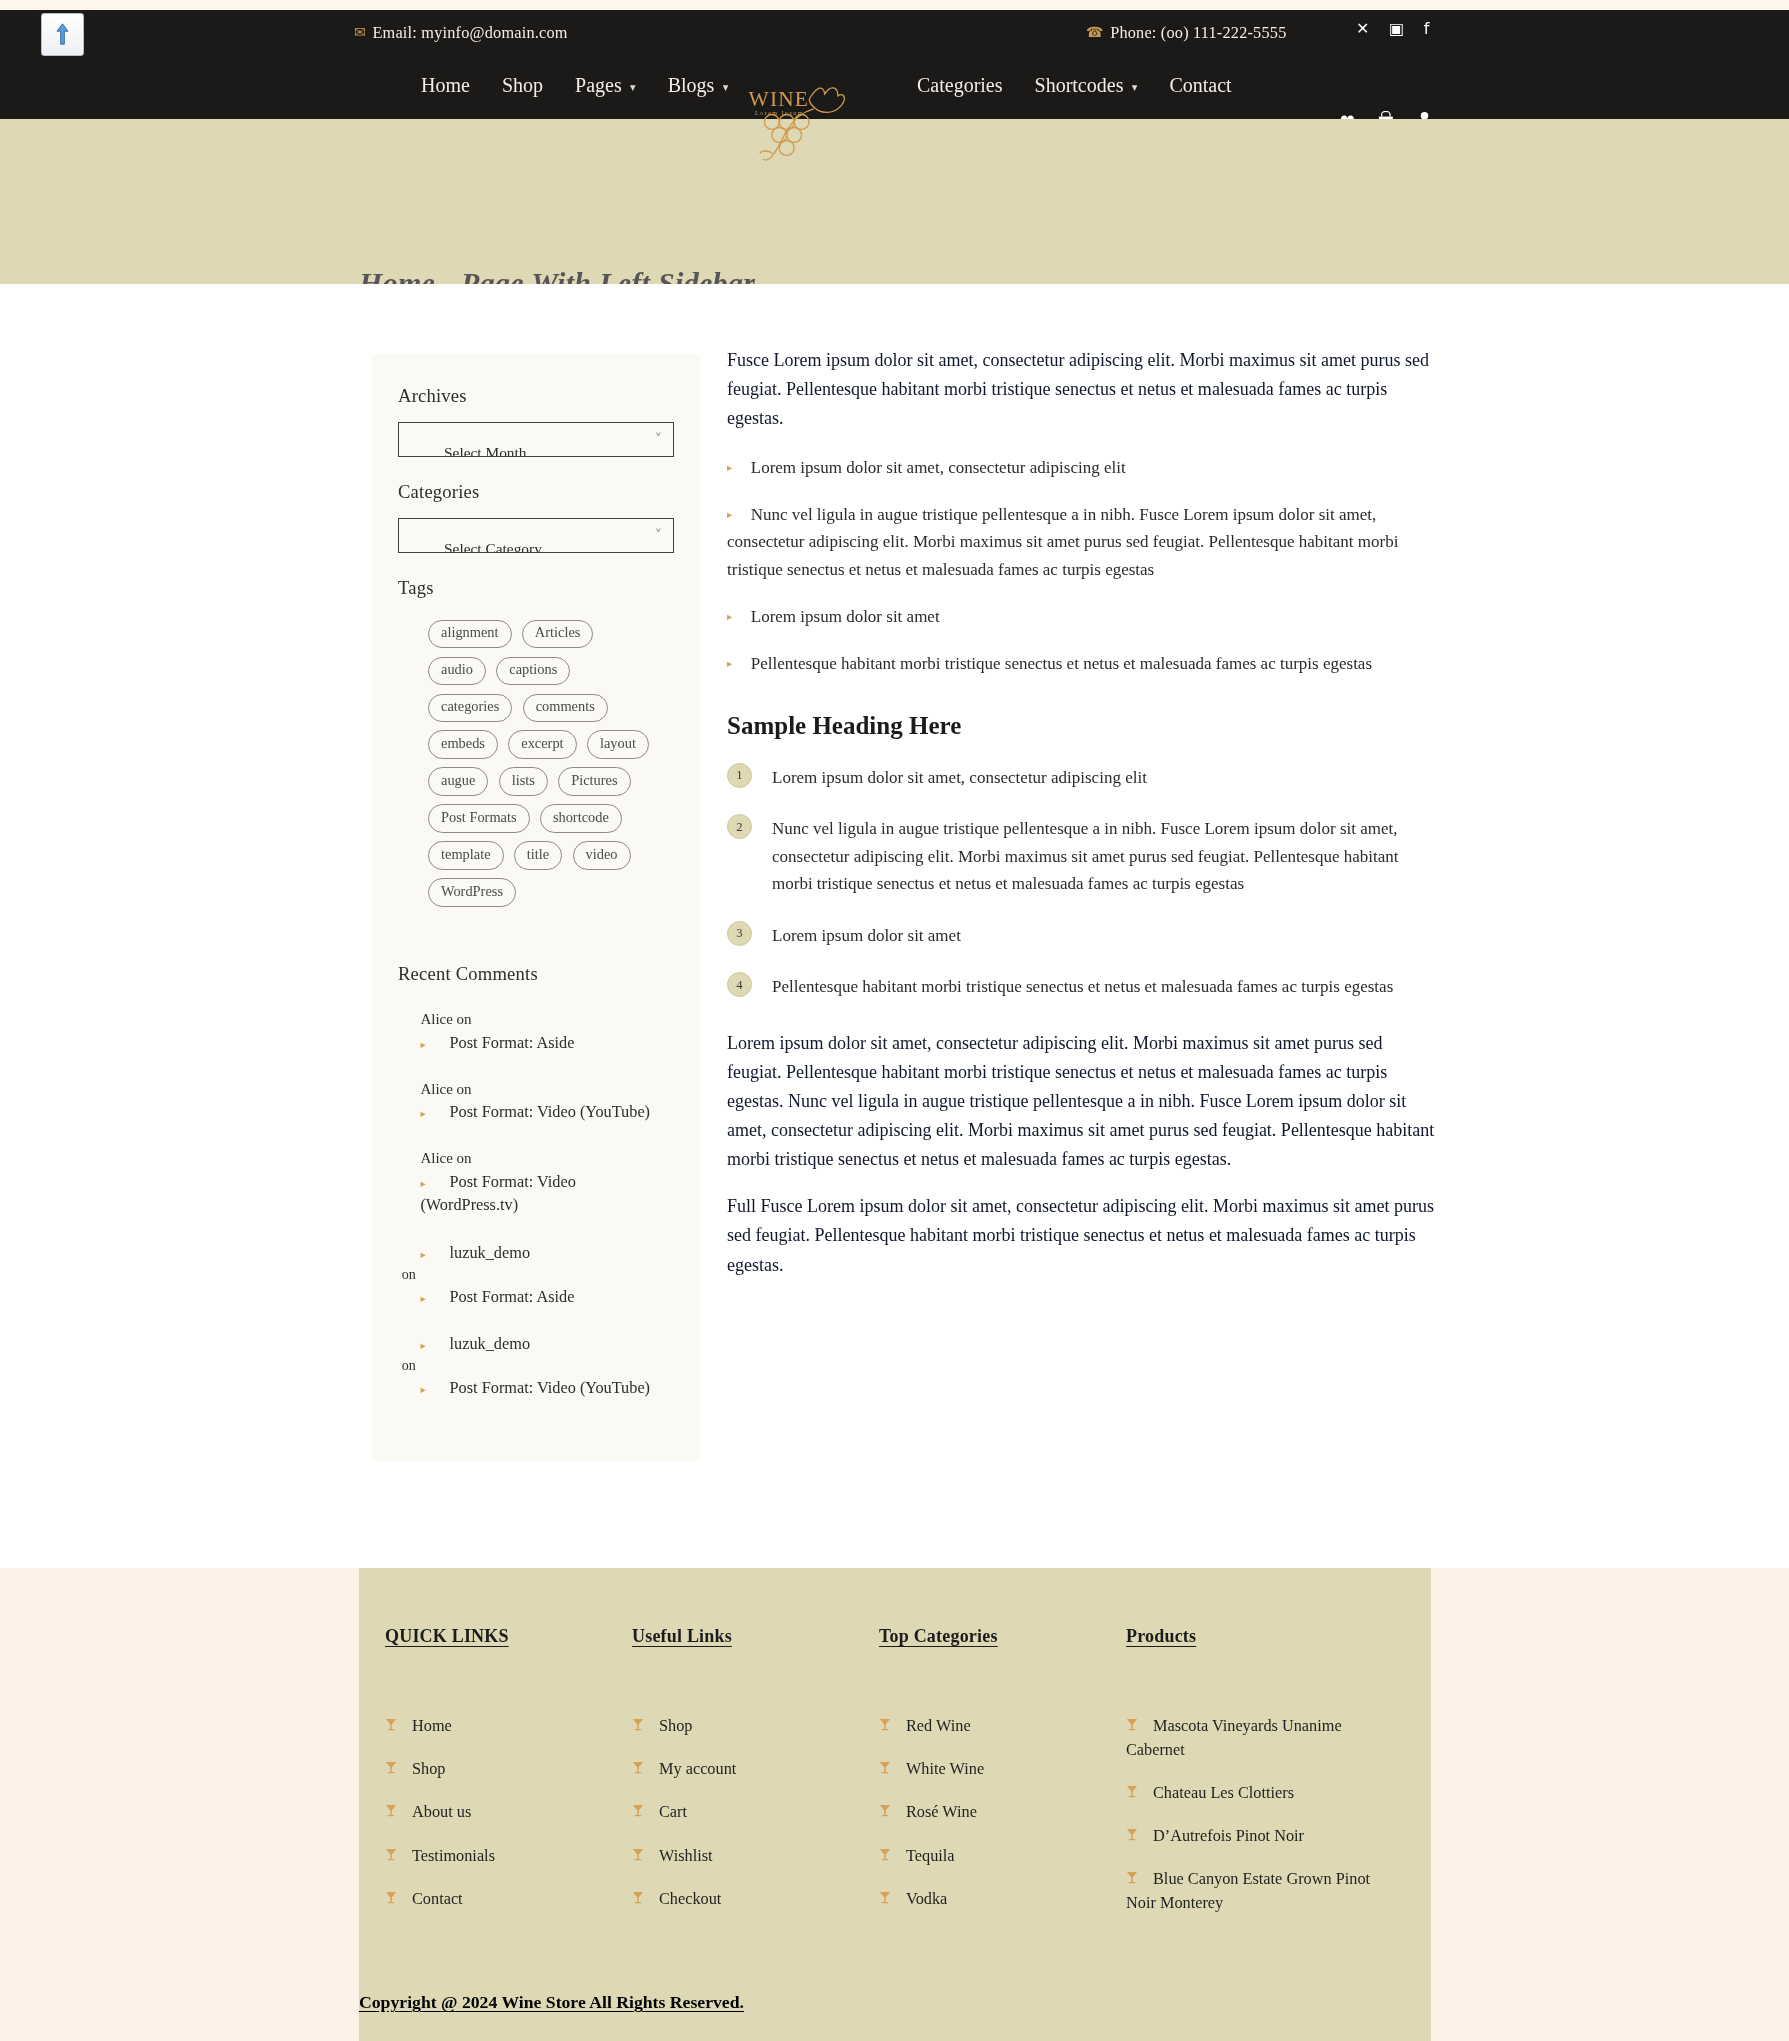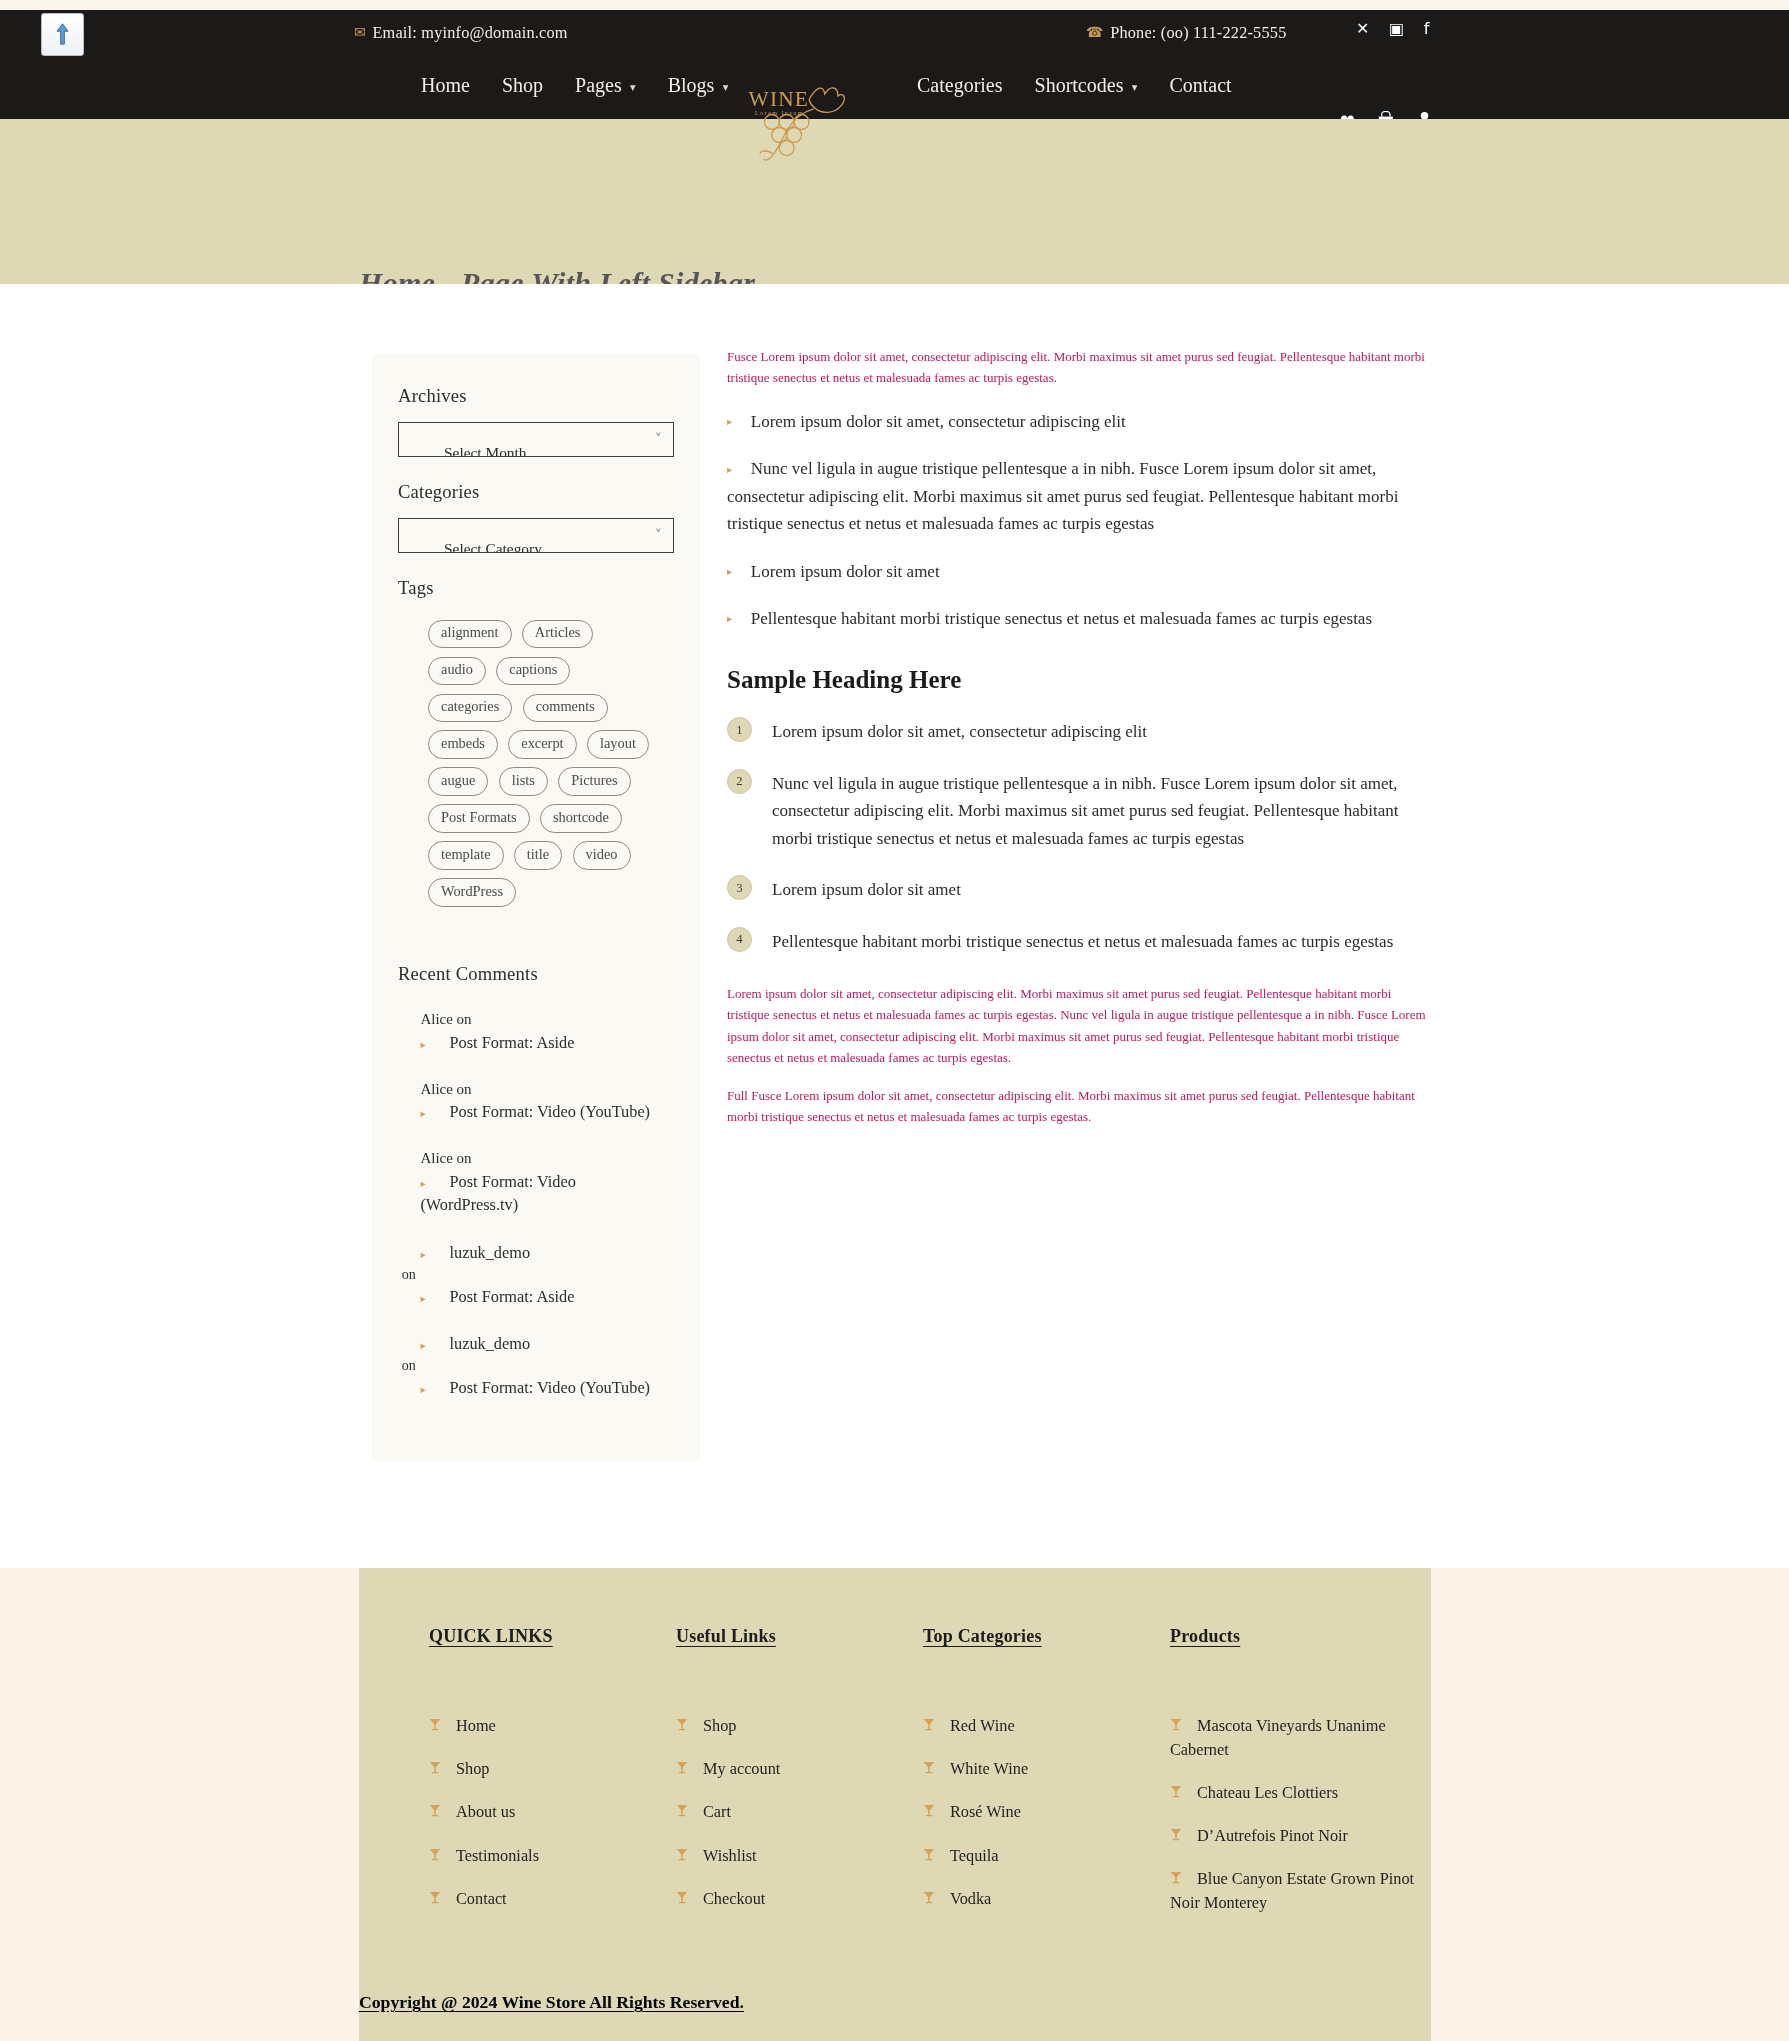--- a/index.html
+++ b/index.html
@@ -292,23 +292,23 @@
 
   
   .main {
     position: absolute;
     left: 727px;
     top: 3.7px;
     width: 708px;
   }
 
   .main p {
-    font-size: 13px;
+    font-size: 18px;
     line-height: 1.62;
-    color: #be185d;
+    color: #0f172a;
     margin-bottom: 17.7px;
     font-family: Liberation Serif, serif;
   }
 
   .ul-list { list-style: none; margin: 20.5px 0 15px 0; }
   .ul-list li {
     font-size: 17px;
     line-height: 1.62;
     color: #2b2b2b;
     margin-bottom: 19.6px;
@@ -369,21 +369,20 @@
   .footer {
     position: relative;
     width: 1072px;
     margin: 0 auto;
     background: #ded9b4;
     padding: 58px 0 45px 0;
   }
   .footer-cols {
     display: flex;
     padding-left: 26px;
-    justify-content: flex-end;
   }
   .fcol { width: 247px; }
   .fcol.products { width: 261px; }
 
   .fcol-title {
     font-size: 18px;
     font-weight: bold;
     color: #1c1c1c;
     text-decoration: underline;
     text-underline-offset: 3.7px;

